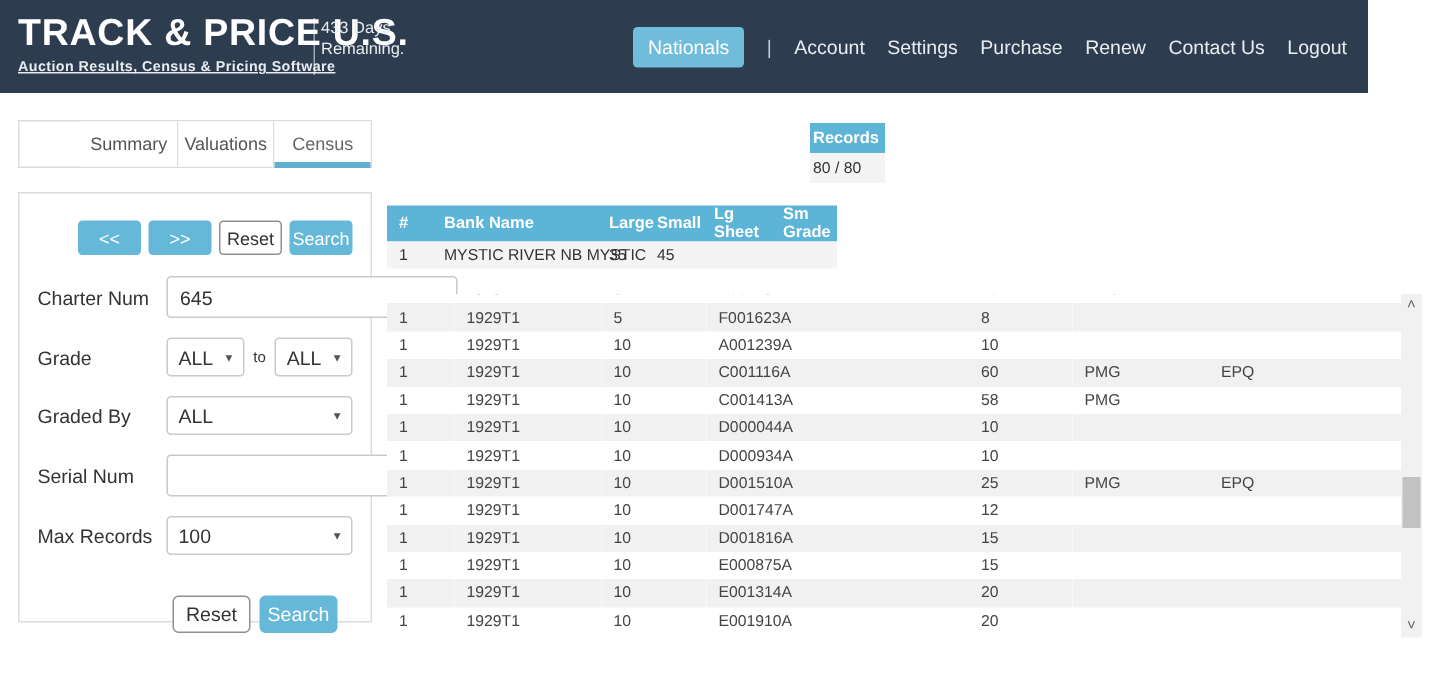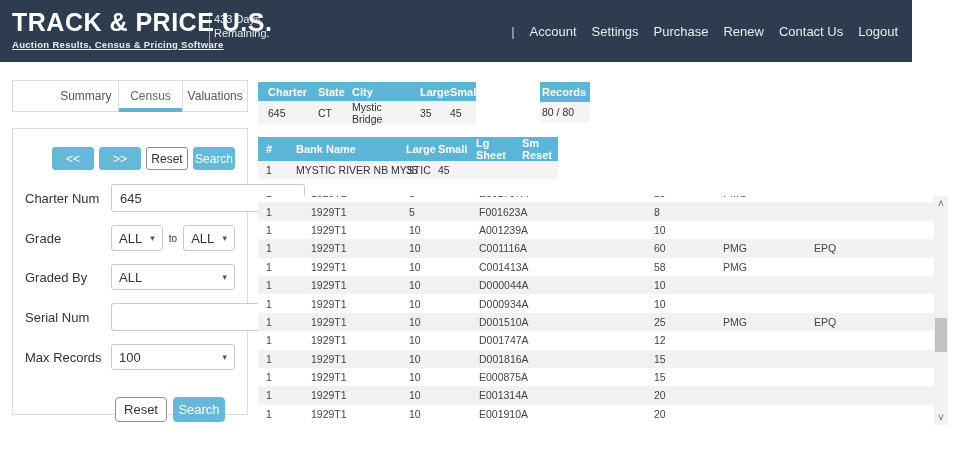--- a/index.html
+++ b/index.html
@@ -74,61 +74,37 @@
 <div class="screen">
 
   <div class="hdr">
     <div class="logo-wrap">
       <div class="logo-title">TRACK &amp; PRICE U.S.</div>
       <div class="logo-sub">Auction Results, Census &amp; Pricing Software</div>
     </div>
     <div class="hdr-div"></div>
     <div class="days">433 Days Remaining.</div>
     <div class="nav">
+      <span class="nav-btn">Nationals</span>
       <span class="nav-sep">|</span>
       <span class="nav-item">Account</span>
       <span class="nav-item">Settings</span>
       <span class="nav-item">Purchase</span>
       <span class="nav-item">Renew</span>
       <span class="nav-item">Contact Us</span>
       <span class="nav-item">Logout</span>
     </div>
   </div>
 
   <div class="tabs">
     <div class="tab">Summary</div>
+    <div class="tab">Valuations</div>
     <div class="tab active">Census</div>
-    <div class="tab">Valuations</div>
   </div>
 
-  <table class="mini charter-tbl">
-    <colgroup>
-        <col style="width:50px">
-        <col style="width:34px">
-        <col style="width:68px">
-        <col style="width:30px">
-        <col style="width:36px">
-      </colgroup>
-    <tbody>
-        <tr>
-      <th>Charter</th>
-      <th>State</th>
-      <th>City</th>
-      <th>Large</th>
-      <th>Small</th>
-    </tr>
-    <tr>
-      <td>645</td>
-      <td>CT</td>
-      <td>Mystic Bridge</td>
-      <td>35</td>
-      <td>45</td>
-    </tr>
-  </tbody>
-    </table>
 
   <table class="mini records-tbl">
     <tbody>
         <tr>
           <th>Records</th>
         </tr>
     <tr>
           <td>80 / 80</td>
         </tr>
   </tbody>
@@ -143,21 +119,21 @@
         <col style="width:46px">
         <col style="width:44px">
       </colgroup>
     <tbody>
         <tr>
       <th>#</th>
       <th>Bank Name</th>
       <th>Large</th>
       <th>Small</th>
       <th>Lg Sheet</th>
-      <th>Sm Reset</th>
+      <th>Sm Grade</th>
     </tr>
     <tr>
       <td>1</td>
       <td style="white-space:nowrap;">MYSTIC RIVER NB MYSTIC</td>
       <td>35</td>
       <td>45</td>
       <td></td>
       <td></td>
     </tr>
   </tbody>

